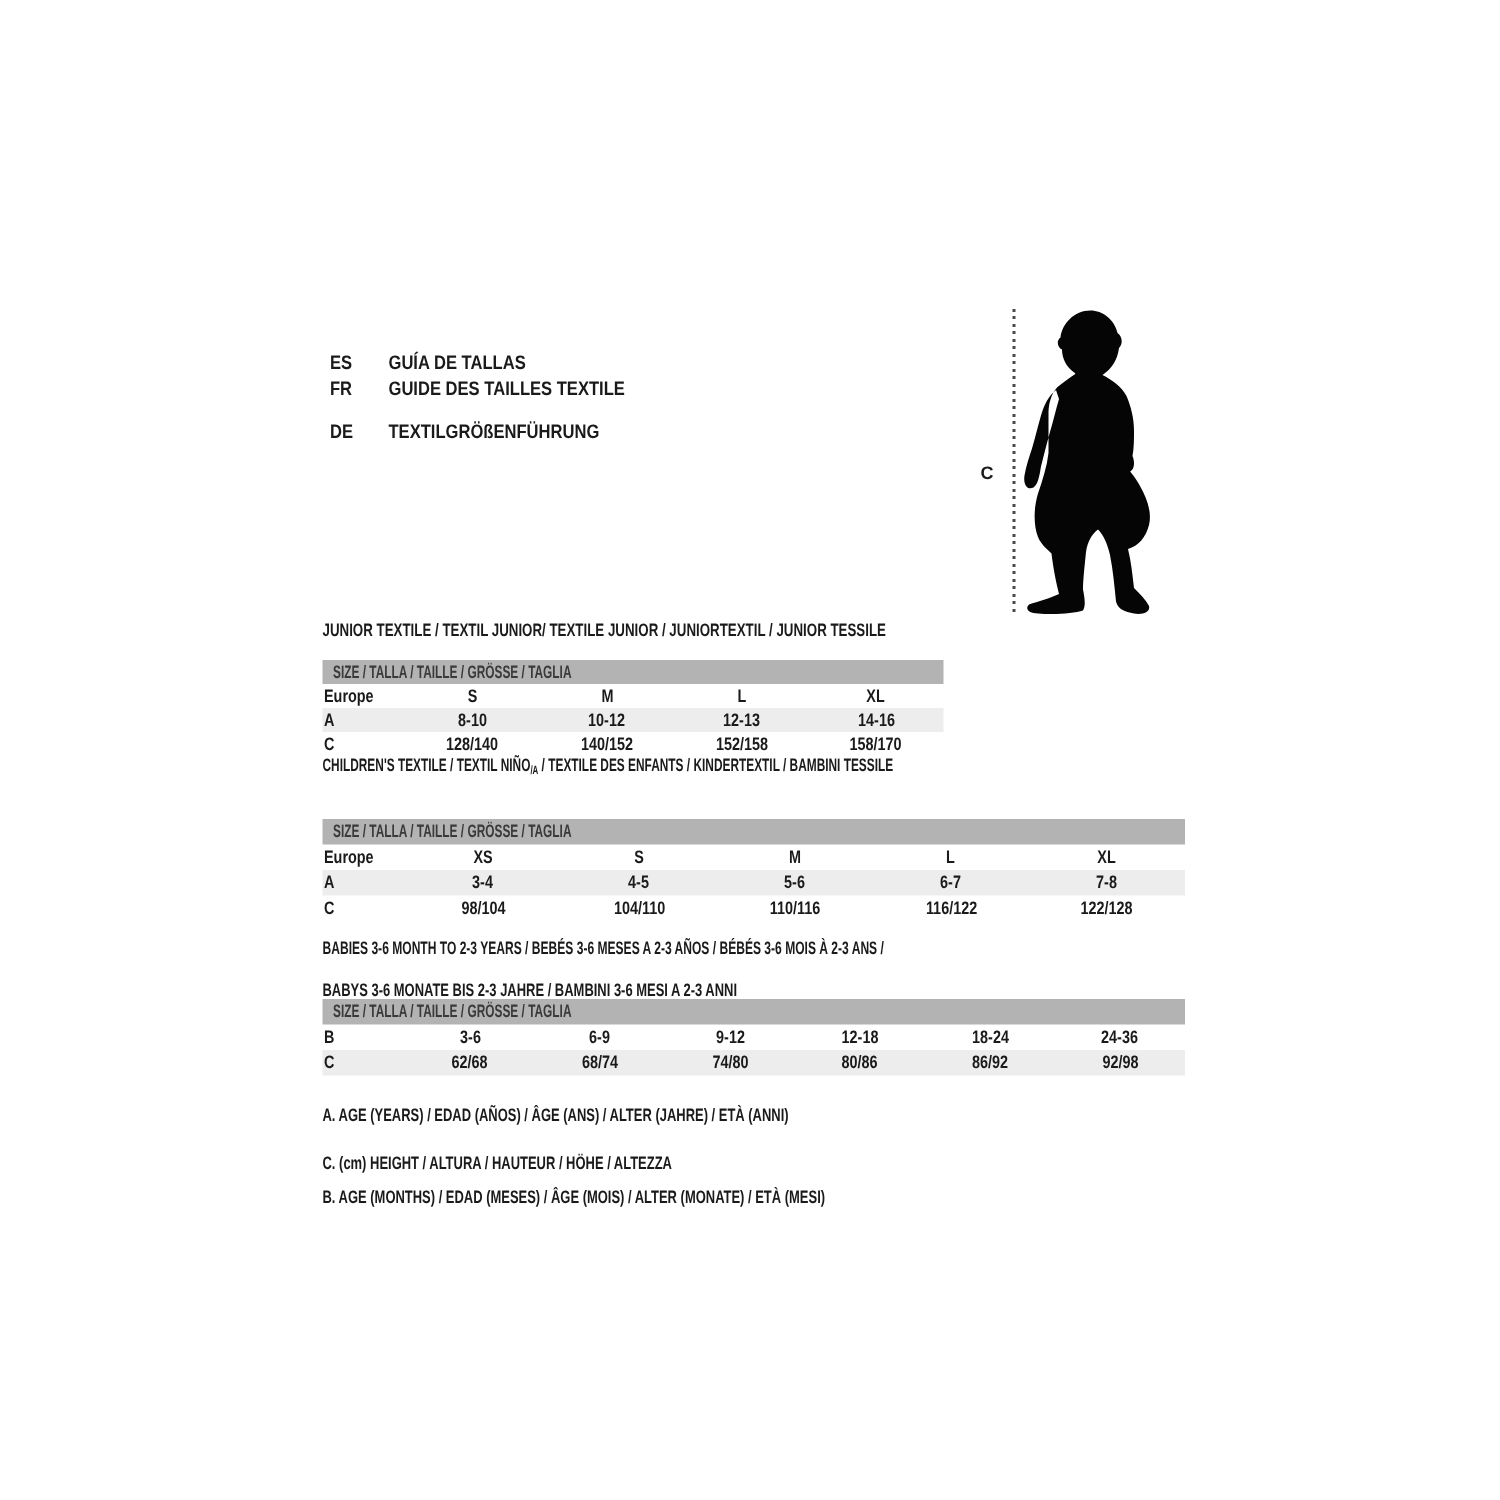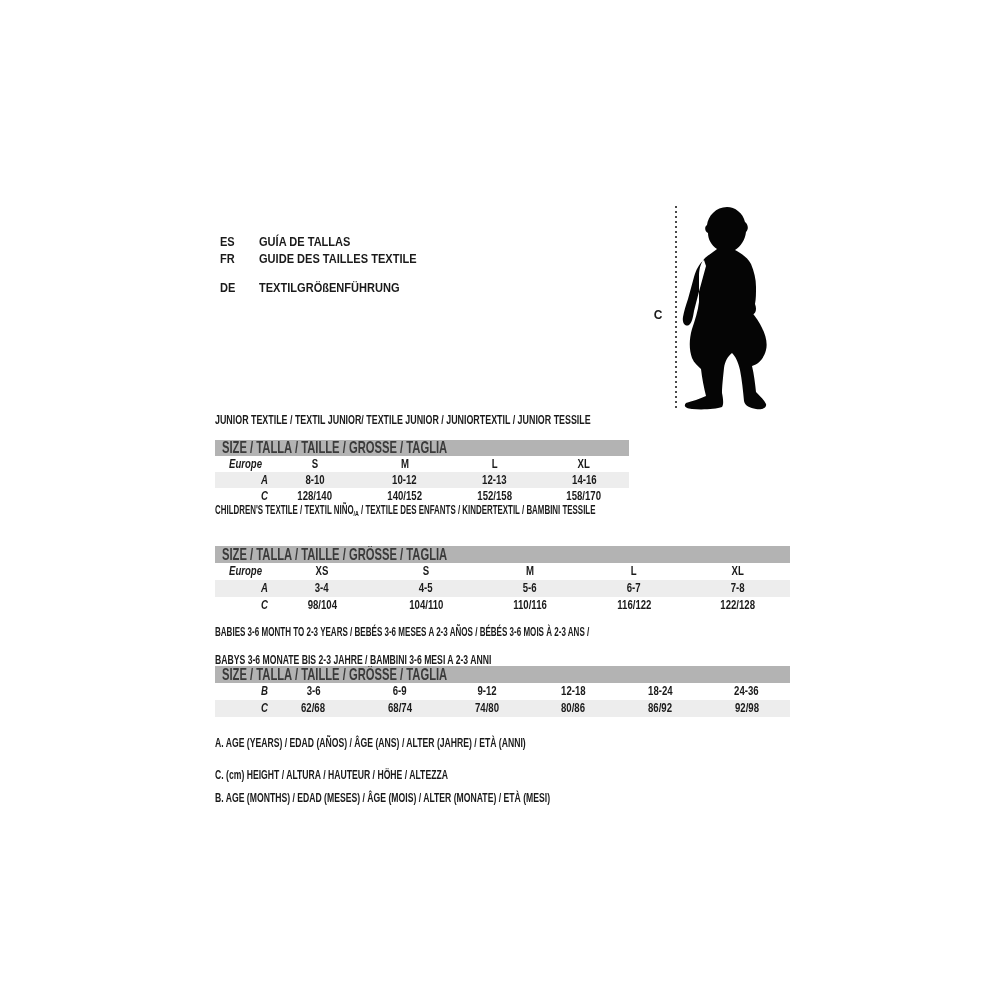--- a/index.html
+++ b/index.html
@@ -21,24 +21,24 @@
   .figure-label { position:absolute; left:650px; top:308px; width:16px; text-align:center;
     font-size:12px; font-weight:bold; }
 
   
   .sec-title { position:absolute; left:215px; height:16px; line-height:16px;
     font-size:12px; font-weight:bold; white-space:nowrap;text-align:center; }
   .sub { font-size:8px; vertical-align:-2px; }
 
   
   .tbl { position:absolute; left:215px; }
-  .size-bar { background:#b3b3b3; color:#3a3a3a; font-size:17px; font-weight:bold;
+  .size-bar { background:#b3b3b3; color:#3a3a3a; font-size:12px; font-weight:bold;
     padding-left:7px; box-sizing:border-box; overflow:hidden; white-space:nowrap; }
   .trow { display:flex; font-size:12px; font-weight:bold; }
-  .trow .c0 { width:55px; text-align:right; box-sizing:border-box; padding-left:1px;font-style:italic; }
+  .trow .c0 { width:55px; text-align:left; box-sizing:border-box; padding-left:1px; }
   .trow .cell { flex:1; text-align:center; }
   .alt { background:#ededed; }
   .h16 { height:16px; line-height:16px; }
   .h17 { height:17px; line-height:17px; }
 
   
   .footnote { position:absolute; left:215px; height:16px; line-height:16px;
     font-size:12px; font-weight:bold; white-space:nowrap; }
 
   .baby-svg { position:absolute; left:678px; top:203px; }

